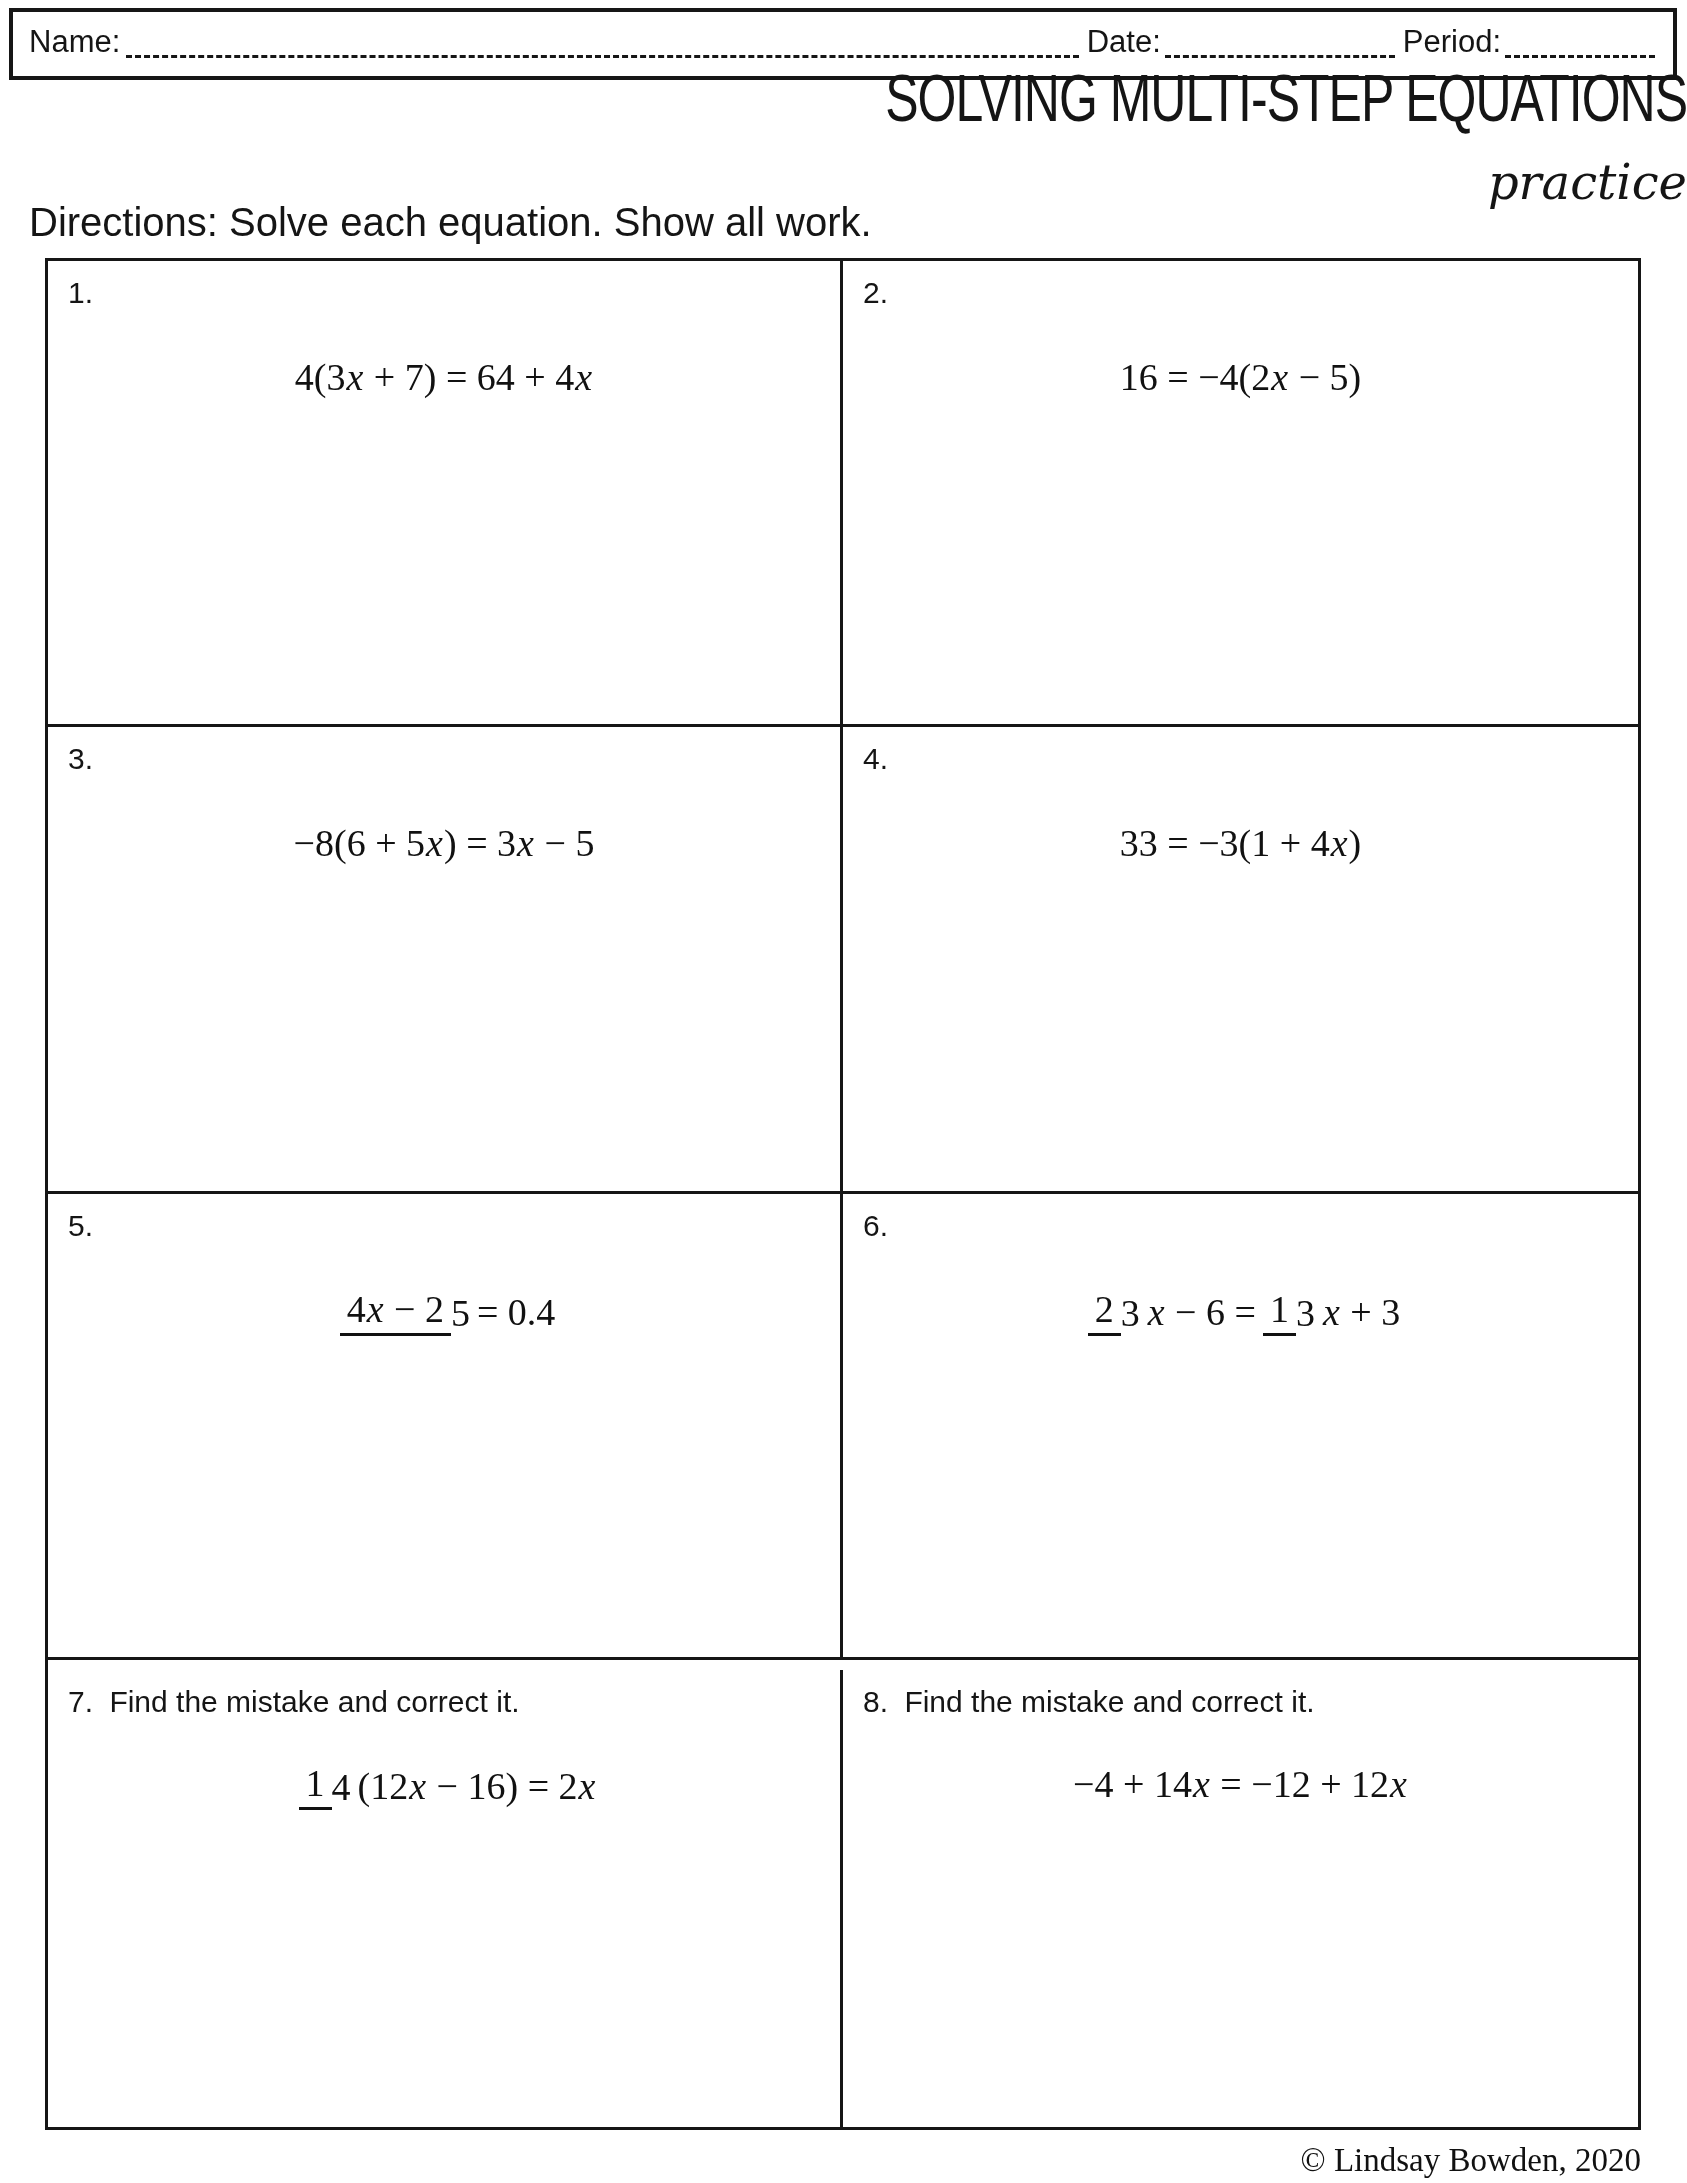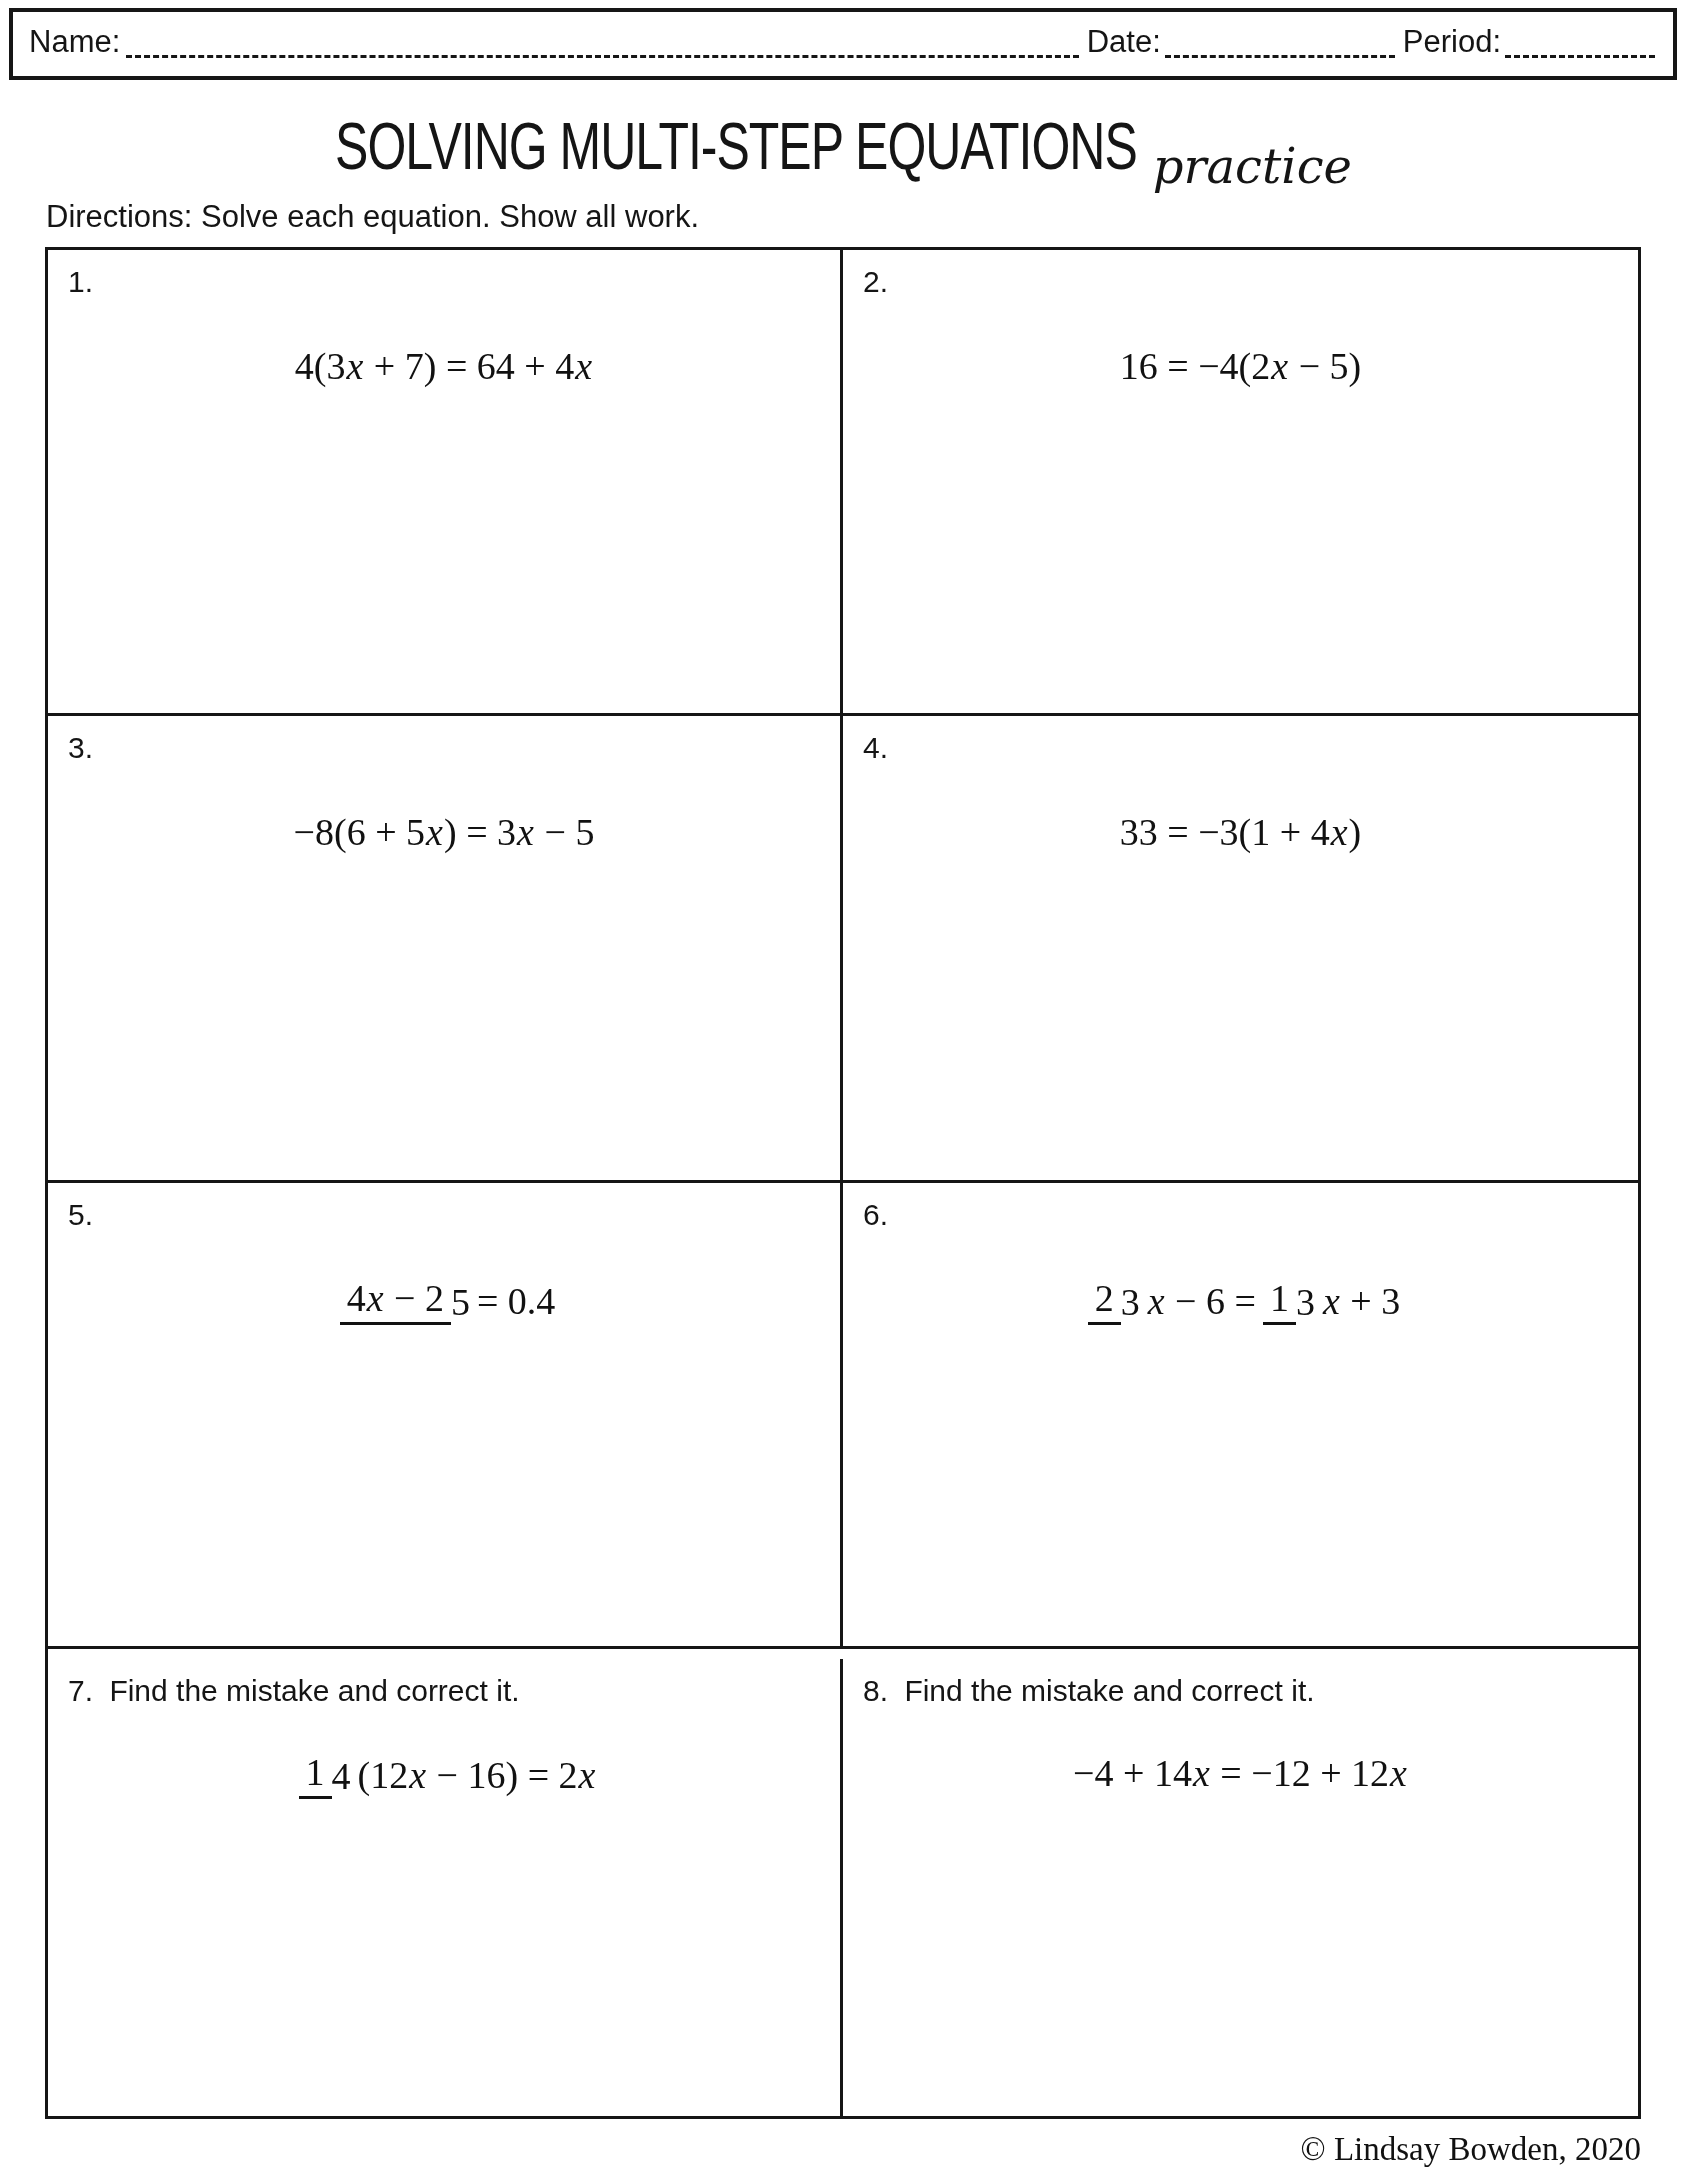--- a/index.html
+++ b/index.html
@@ -35,20 +35,21 @@
   .line-period { width: 150px; margin-left: 4px; }
 
   
   .title {
     margin-top: 18px;
     height: 84px;
     display: flex;
     justify-content: center;
     align-items: flex-end;
     gap: 16px;
+    flex-direction: column;
   }
   .title-main {
     display: inline-block;
     font-size: 50px;
     letter-spacing: -1px;
     line-height: 1.05;
     transform: scaleY(1.32);
     transform-origin: center bottom;
     white-space: nowrap;
   }
@@ -56,22 +57,22 @@
     display: inline-block;
     font-family: "DejaVu Serif", serif;
     font-style: italic;
     font-size: 48px;
     line-height: 1;
     transform: translateY(8px);
   }
 
   
   .directions {
-    margin: 16px 46px 12px 46px;
-    font-size: 31px;
+    margin: 16px 46px 12px 29px;
+    font-size: 40px;
     line-height: 1.2;
   }
 
   
   .grid {
     margin: 0 46px 0 45px;
     border: 3px solid #161616;
     display: grid;
     grid-template-columns: 1fr 1fr;
     grid-template-rows: 466px 467px 466px 467px;

